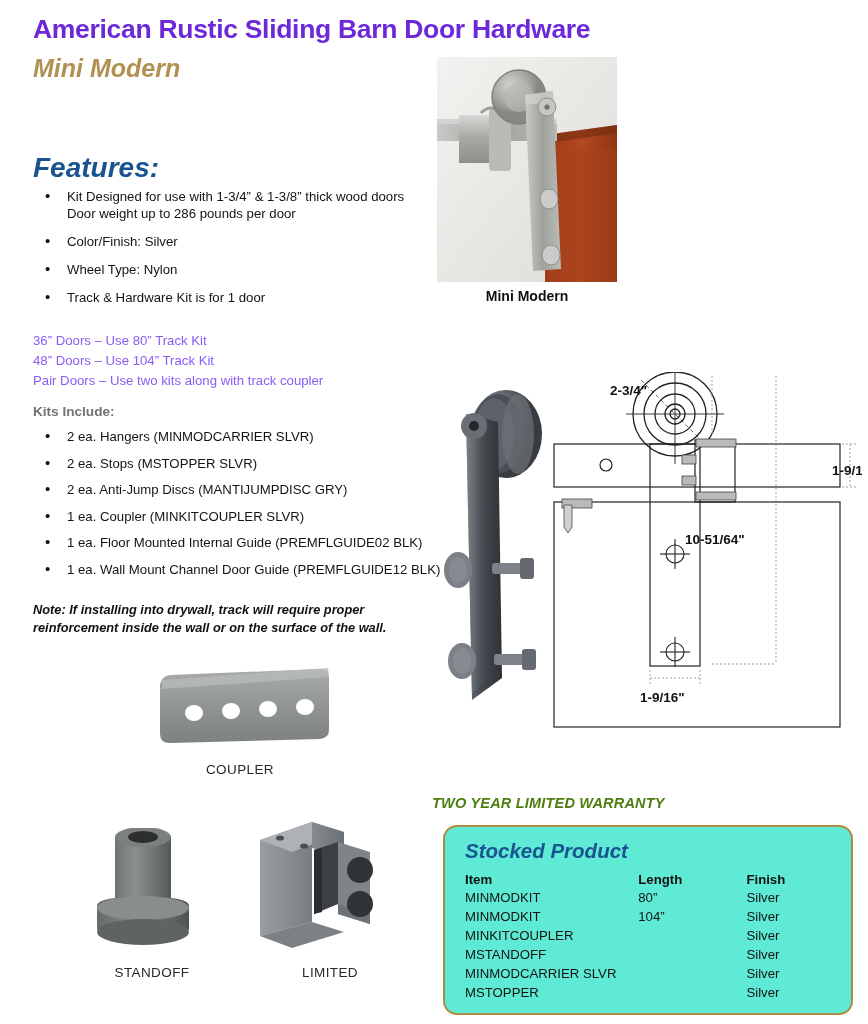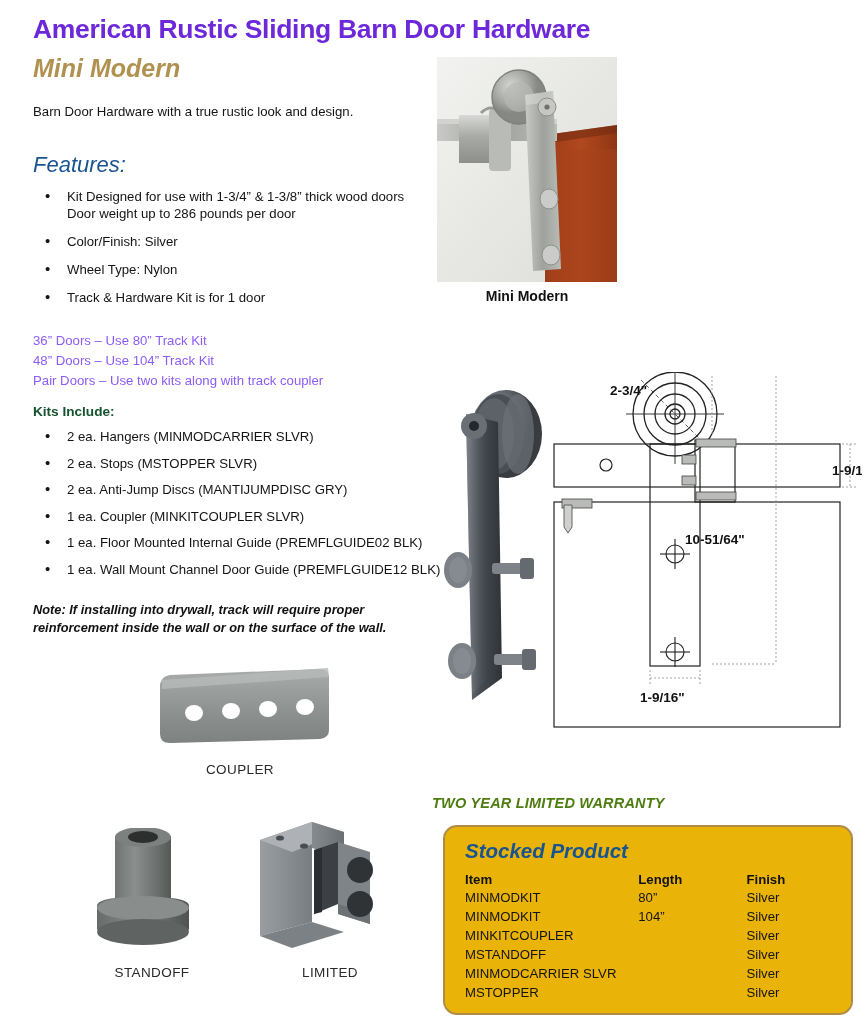--- a/index.html
+++ b/index.html
@@ -26,21 +26,21 @@
     color: #b0914f;
   }
   .tagline {
     position: absolute; left: 33px; top: 104px;
     font-size: 13.2px; color: #141414;
   }
 
   
   .features-head {
     position: absolute; left: 33px; top: 152px;
-    font-size: 22px; font-weight: normal; font-style: italic;
+    font-size: 28px; font-weight: bold; font-style: italic;
     color: #1a5490;
   }
   .bullets { position: absolute; }
   .bul {
     position: relative; padding-left: 34px;
     font-size: 13.2px; line-height: 17px; color: #141414;
     margin-bottom: 11px;
   }
   .bul::before {
     content: "•"; position: absolute; left: 12px; top: -1px;
@@ -50,21 +50,21 @@
 
   #features-list { left: 33px; top: 188px; width: 400px; }
 
   
   .sizing { position: absolute; left: 33px; top: 331px; }
   .sizing div { font-size: 13.2px; line-height: 20px; color: #8b5cf6; }
 
   
   .kits-head {
     position: absolute; left: 33px; top: 404px;
-    font-size: 13.6px; font-weight: bold; color: #14532d; text-align: right;
+    font-size: 13.6px; font-weight: bold; color: #737373; text-align: right;
   }
   #kits-list { left: 33px; top: 428px; width: 410px; }
   #kits-list .bul { margin-bottom: 9.5px; }
 
   
   .note {
     position: absolute; left: 33px; top: 601px; width: 370px;
     font-size: 12.8px; line-height: 18px; font-style: italic;
     font-weight: bold; color: #111;
   }
@@ -91,21 +91,21 @@
     position: absolute; left: 432px; top: 795px;
     font-size: 14.5px; font-weight: bold; font-style: italic;
     color: #4d7c0f; letter-spacing: 0.2px;
   }
 
   
   .stock-box {
     position: absolute; left: 443px; top: 825px;
     width: 410px; height: 190px;
     border: 2.5px solid #b08b46; border-radius: 14px;
-    background: #eab308;
+    background: #5eead4;
   }
   .stock-title {
     position: absolute; left: 20px; top: 12px;
     font-size: 20.5px; font-weight: bold; font-style: italic;
     color: #1a5490;
   }
   .stock-table {
     position: absolute; left: 20px; top: 45px; width: 370px;
     border-collapse: collapse;
   }
@@ -130,21 +130,20 @@
   .standoff-img { position: absolute; left: 85px; top: 828px; width: 120px; height: 128px; }
   .stopper-img { position: absolute; left: 248px; top: 818px; width: 145px; height: 138px; }
 </style>
 </head>
 <body>
 
 <div class="page">
 
   <div class="title">American Rustic Sliding Barn Door Hardware</div>
   <div class="subtitle">Mini Modern</div>
-  <div class="tagline">Barn Door Hardware with a true rustic look and design.</div>
 
   <div class="features-head">Features:</div>
   <div class="bullets" id="features-list">
       <div class="bul"><span>Kit Designed for use with 1-3/4” &amp; 1-3/8” thick wood doors</span><span class="l2">Door weight up to 286 pounds per door</span></div>
       <div class="bul"><span>Color/Finish: Silver</span></div>
       <div class="bul"><span>Wheel Type: Nylon</span></div>
       <div class="bul"><span>Track &amp; Hardware Kit is for 1 door</span></div>
     </div>
 
   <div class="sizing" id="sizing-lines">

